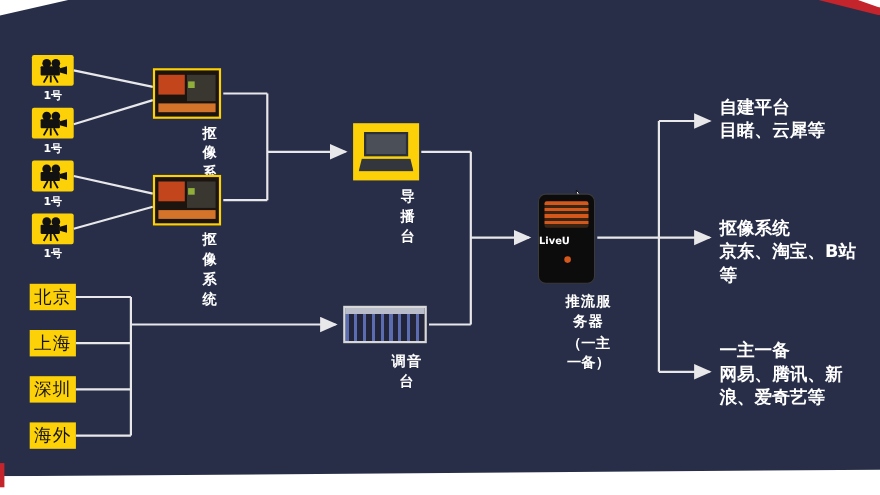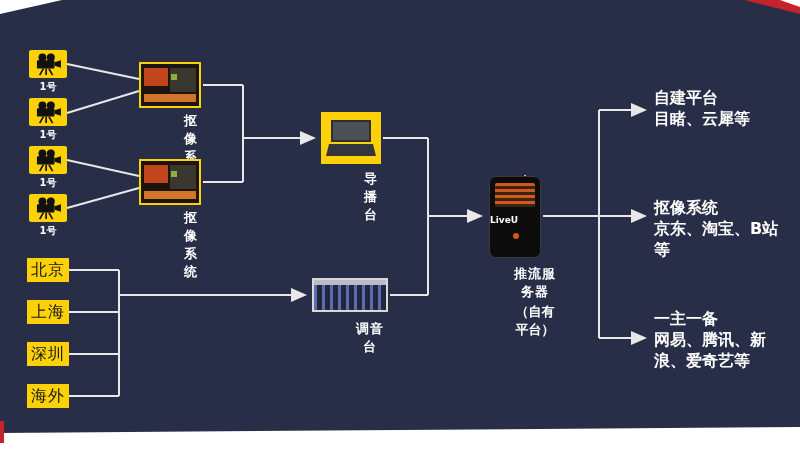--- a/index.html
+++ b/index.html
@@ -245,21 +245,21 @@
       <div class="node-label" style="margin-top:6px">导播台</div>
     </div>
 
     <div class="abs" style="left:470px;top:176px;width:90px">
       <div class="server-device" style="margin-left:19px">
         <div class="server-screen"></div>
         <div class="server-text">LiveU</div>
         <div class="server-dot"></div>
       </div>
       <div class="node-label" style="margin-top:7px">推流服务器</div>
-      <div class="node-label" style="margin-top:2px;letter-spacing:0">（自有平台）</div>
+      <div class="node-label" style="margin-top:2px;letter-spacing:0">（一主一备）</div>
     </div>
 
     <div class="platform abs" style="left:654px;top:87px">
       <div class="p-title">自建平台</div>
       <div class="p-desc">目睹、云犀等</div>
     </div>
     <div class="platform abs" style="left:654px;top:197px">
       <div class="p-title">抠像系统</div>
       <div class="p-desc">京东、淘宝、B站等</div>
     </div>

